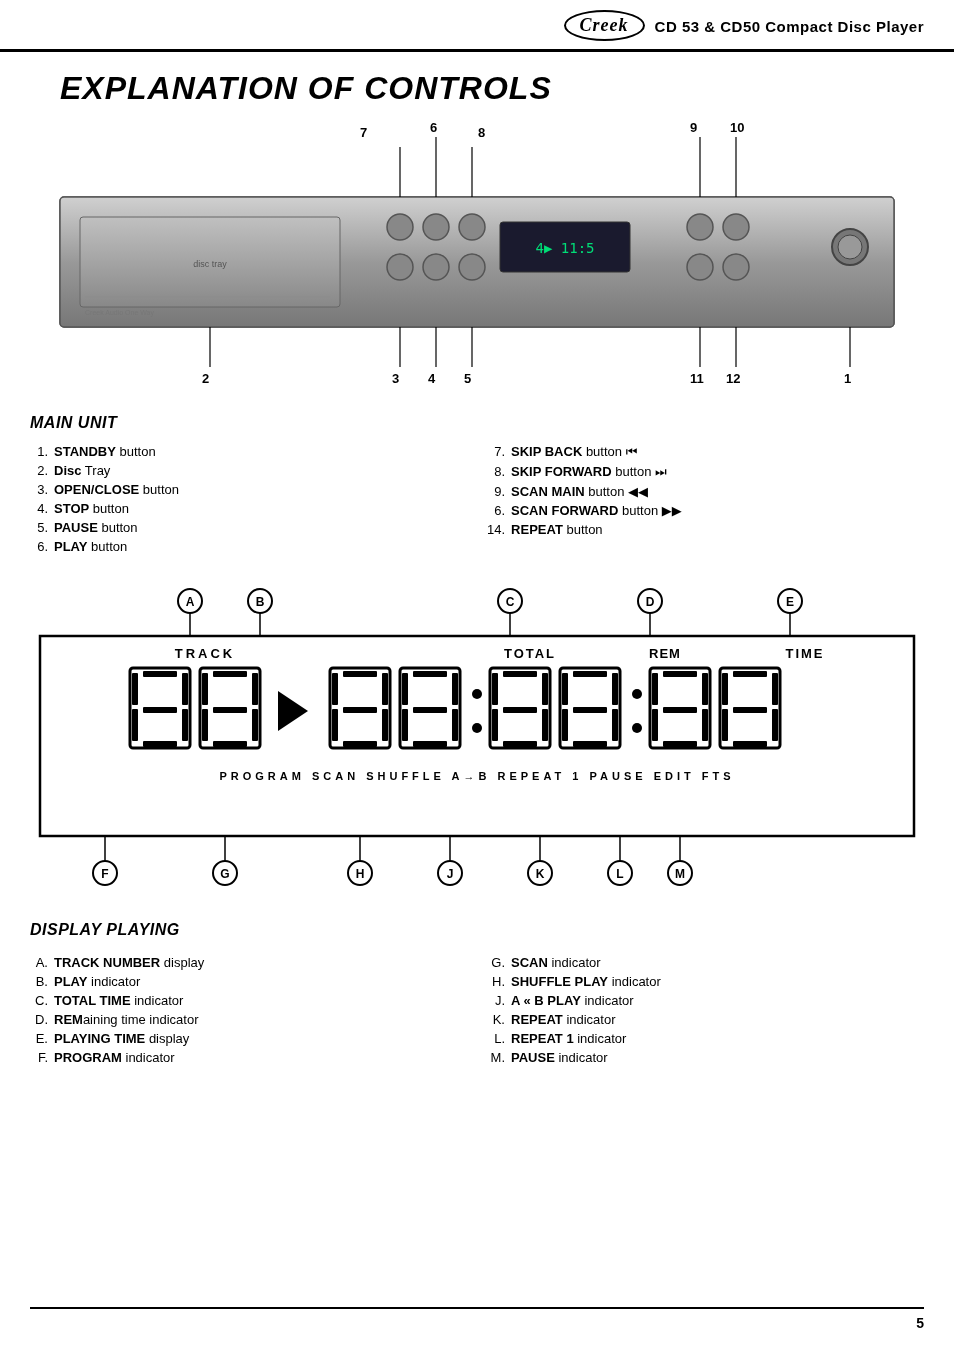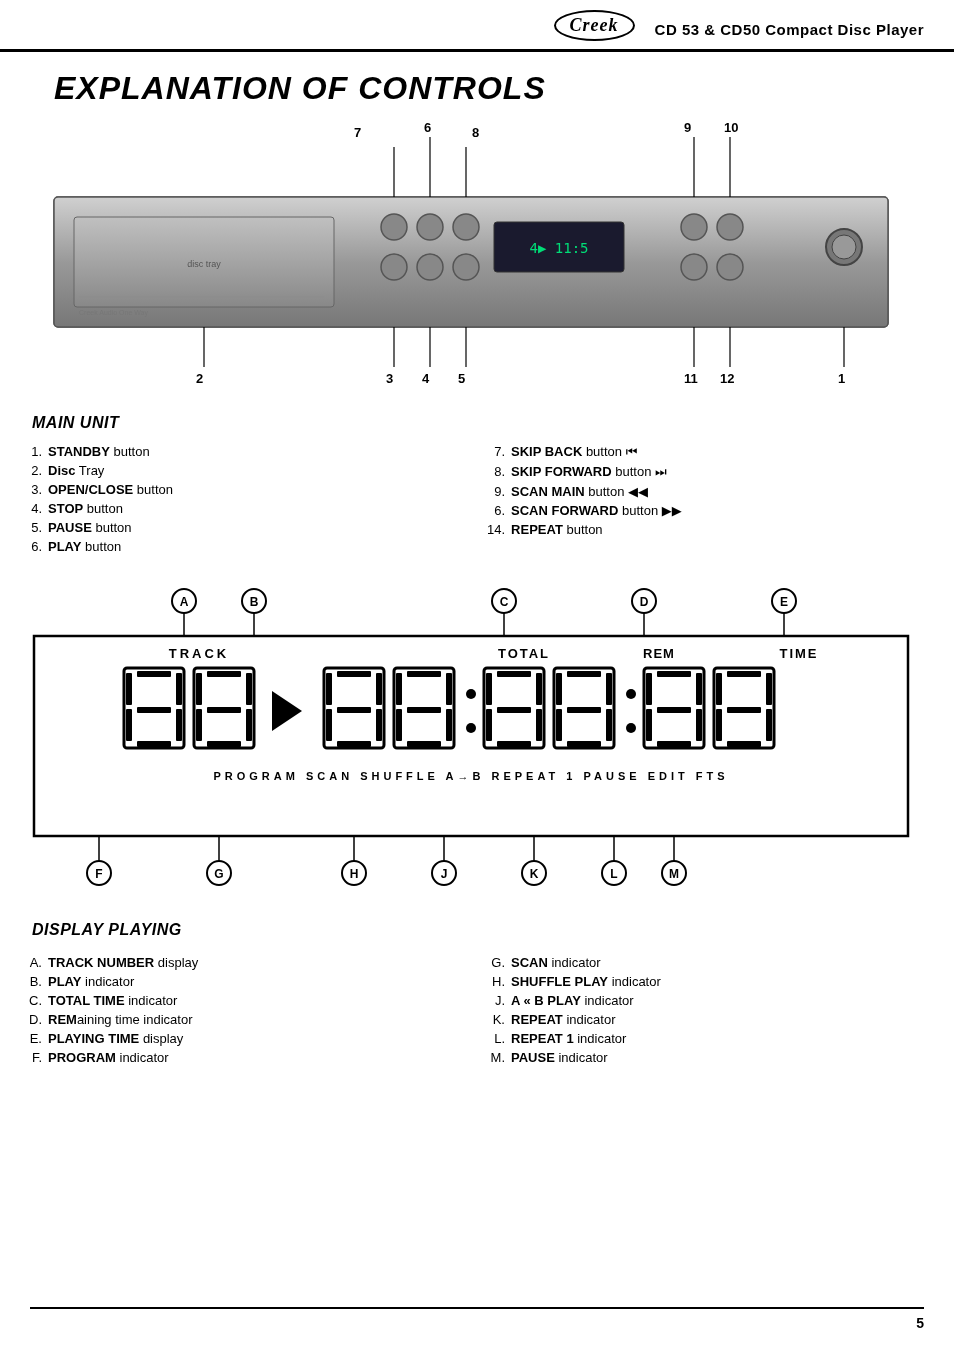--- a/index.html
+++ b/index.html
@@ -16,22 +16,22 @@
     
     .header {
       display: flex;
       justify-content: flex-end;
       align-items: center;
       padding: 10px 30px 8px 30px;
       border-bottom: 3px solid #000;
     }
     .logo-area {
       display: flex;
-      align-items: center;
-      gap: 20px;
+      align-items: flex-start;
+      gap: 10px;
     }
     .logo-oval {
       border: 2px solid #000;
       border-radius: 50%;
       padding: 3px 14px;
       font-family: Georgia, serif;
       font-style: italic;
       font-size: 18px;
       font-weight: bold;
       letter-spacing: 1px;
@@ -48,30 +48,30 @@
       font-family: Arial Black, Arial, sans-serif;
       font-size: 32px;
       font-weight: 900;
       padding: 18px 30px 10px 30px;
       letter-spacing: 1px;
       font-style: italic;
     }
 
     
     .content {
-      padding: 0 24px;
+      padding: 0 30px;
     }
 
     
     .section-heading {
       font-family: Arial Black, Arial, sans-serif;
       font-weight: 900;
       font-size: 16px;
       font-style: italic;
-      margin: 14px 0 10px 8px;
+      margin: 14px 0 10px 0;
       letter-spacing: 0.5px;
     }
 
     
     .controls-grid {
       display: grid;
       grid-template-columns: 1fr 1fr;
       gap: 2px 20px;
       margin-bottom: 20px;
     }

